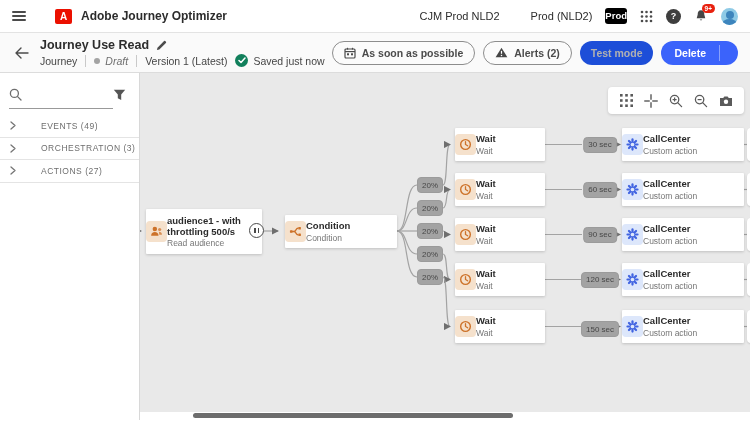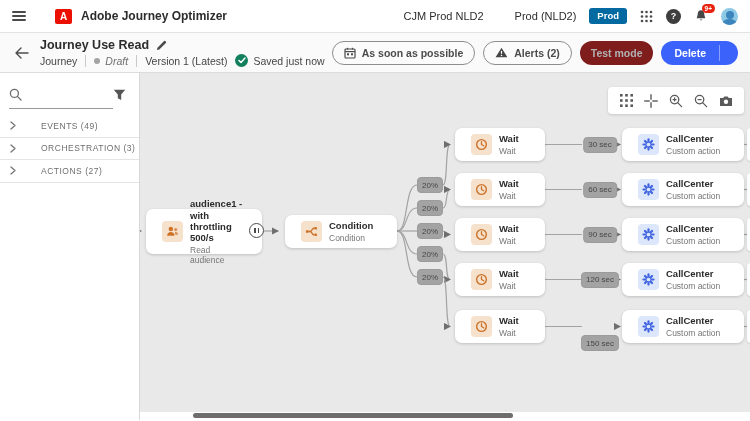--- a/index.html
+++ b/index.html
@@ -15,22 +15,22 @@
     display:flex; align-items:center; justify-content:center; color:#fff; font-size:10px; font-weight:bold; }
   .app-title { margin-left:9px; font-size:12px; font-weight:bold; color:#2c2c2c; }
   .searchbox { position:absolute; left:240px; top:5px; width:193px; height:22px; border:1px solid #b9b9b9;
     border-radius:4px; background:#fff; display:flex; align-items:center; padding:0 7px; gap:6px; }
   .searchbox input { border:none; outline:none; flex:1; font-size:10.5px; font-style:italic; color:#464646;
     font-family:"Liberation Sans", sans-serif; background:transparent; }
   .searchbox input::placeholder { color:#757575; font-style:italic; }
   .topbar-right { margin-left:auto; display:flex; align-items:center; gap:13px; }
   .org-name, .env-name { font-size:11px; color:#2c2c2c; cursor:pointer; }
   .env-name { margin-left:18px; }
-  .env-badge { background:#0369a1; color:#fff; font-size:9.5px; font-weight:bold; border-radius:3px;
-    padding:2px 8px; line-height:12px; }
+  .env-badge { background:#000000; color:#fff; font-size:9.5px; font-weight:bold; border-radius:3px;
+    padding:2px 0; line-height:12px; }
   .icon-btn { display:flex; align-items:center; justify-content:center; cursor:pointer; position:relative; }
   .help-circle { width:15px; height:15px; border-radius:50%; background:#3e3e3e; color:#fff; font-size:9px;
     font-weight:bold; display:flex; align-items:center; justify-content:center; }
   .bell-badge { position:absolute; top:-5px; right:-7px; background:#e8210f; color:#fff; font-size:6.5px;
     font-weight:bold; border-radius:6px; padding:1px 3px; line-height:7px; }
   .avatar { width:17px; height:17px; border-radius:50%; background:#8ecae6; position:relative; overflow:hidden; cursor:pointer; }
   .avatar::before { content:""; position:absolute; left:4.5px; top:3px; width:8px; height:8px; border-radius:50%; background:#3d85bd; }
   .avatar::after { content:""; position:absolute; left:1px; top:11px; width:15px; height:10px; border-radius:50%; background:#3d85bd; }
 
   
@@ -44,43 +44,43 @@
   .meta-row { display:flex; align-items:center; gap:8px; font-size:10.5px; color:#464646; }
   .meta-div { width:1px; height:12px; background:#c9c9c9; }
   .draft-wrap { display:flex; align-items:center; gap:5px; color:#6e6e6e; font-style:italic;justify-content:flex-end; }
   .draft-dot { width:6px; height:6px; border-radius:50%; background:#a3a3a3; }
   .saved-wrap { display:flex; align-items:center; gap:5px; }
   .check-circle { width:13px; height:13px; border-radius:50%; background:#12805c; display:flex;
     align-items:center; justify-content:center; }
   .subheader-right { margin-left:auto; display:flex; align-items:center; gap:8px; }
   .btn { height:24px; border:1.5px solid #8d8d8d; border-radius:14px; background:#fbfbfb; color:#4b4b4b;
     font-size:10.5px; font-weight:bold; display:flex; align-items:center; gap:6px; padding:0 11px; cursor:pointer; white-space:nowrap;text-align:center; }
-  .btn.disabled { border:none; background:#7f1d1d; color:#b1b1b1; cursor:default; }
+  .btn.disabled { border:none; background:#1d4ed8; color:#b1b1b1; cursor:default; }
   .split-btn { height:24px; border-radius:14px; background:#3b63fb; display:flex; align-items:stretch; overflow:hidden; cursor:pointer; }
   .split-main { color:#fff; font-size:10.5px; font-weight:bold; display:flex; align-items:center; padding:0 13px; }
   .split-divider { width:1px; background:rgba(255,255,255,.4); margin:4px 0; }
   .split-arrow { display:flex; align-items:center; padding:0 9px; }
 
   
   .body-wrap { display:flex; height:347px; }
   .sidebar { width:140px; background:#fff; border-right:1px solid #d8d8d8; position:relative; flex:none; }
   .sb-search-row { position:relative; height:42px; }
   .sb-search-icon { position:absolute; left:9px; top:14px; cursor:pointer; }
   .sb-filter-icon { position:absolute; right:13px; top:14px; cursor:pointer; }
   .sb-underline { position:absolute; left:9px; top:35px; width:104px; border-top:1px solid #999; }
   .sb-section { height:22.5px; display:flex; align-items:center; gap:25px; padding-left:10px;
     border-bottom:1px solid #e4e4e4; cursor:pointer; }
   .sb-section:first-of-type { border-top:1px solid #e4e4e4; }
   .sb-label { font-size:8.5px; color:#6e6e6e; letter-spacing:.5px; }
 
   
   .canvas { position:relative; flex:1; background:#e9e9e9; overflow:hidden; }
   .flow-svg { position:absolute; left:0; top:0; pointer-events:none; }
-  .node { position:absolute; background:#fff; border-radius:7px; box-shadow:0 1px 3px rgba(0,0,0,.18);
-    display:flex; align-items:center; gap:7px; padding:0 16px; cursor:pointer; }
+  .node { position:absolute; background:#fff; border-radius:1px; box-shadow:0 1px 3px rgba(0,0,0,.18);
+    display:flex; align-items:center; padding:0 0; cursor:pointer; }
   .node-icon { width:21px; height:21px; border-radius:4px; display:flex; align-items:center;
     justify-content:center; flex:none; }
   .icon-orange { background:#f5e1cc; }
   .icon-blue { background:#dde7fb; }
   .node-text { display:flex; flex-direction:column; gap:1px; min-width:0; }
   .node-title { font-size:9.5px; font-weight:bold; color:#2b2b2b; line-height:1.2; }
   .node-sub { font-size:8.5px; color:#757575; }
   .pct, .delay { position:absolute; transform:translate(-50%,-50%); background:#a3a3a3;
     border:1px solid #9b9b9b; border-radius:4px; font-size:8px; color:#474747; padding:2.5px 4px;
     white-space:nowrap; z-index:2; }
@@ -443,21 +443,21 @@
       <span class="node-text">
           <span class="node-title">Wait</span>
           <span class="node-sub">Wait</span>
         </span>
     </div>
 
     <span class="delay" style="left:460px; top:71.5px;">30 sec</span>
     <span class="delay" style="left:460px; top:116.5px;">60 sec</span>
     <span class="delay" style="left:460px; top:161.5px;">90 sec</span>
     <span class="delay" style="left:460px; top:206.5px;">120 sec</span>
-    <span class="delay" style="left:460px; top:270px;">150 sec</span>
+    <span class="delay" style="left:460px; top:256px;">150 sec</span>
 
     <div class="node" style="left:482px; top:55px; width:122px; height:33px;">
       <span class="node-icon icon-blue">
           <svg width="13" height="13" viewBox="0 0 14 14">
             <g stroke="#4164e1" stroke-width="2.4" stroke-linecap="round">
               <line x1="7" y1="1.6" x2="7" y2="12.4"></line>
               <line x1="1.6" y1="7" x2="12.4" y2="7"></line>
               <line x1="3.2" y1="3.2" x2="10.8" y2="10.8"></line>
               <line x1="10.8" y1="3.2" x2="3.2" y2="10.8"></line>
             </g>

